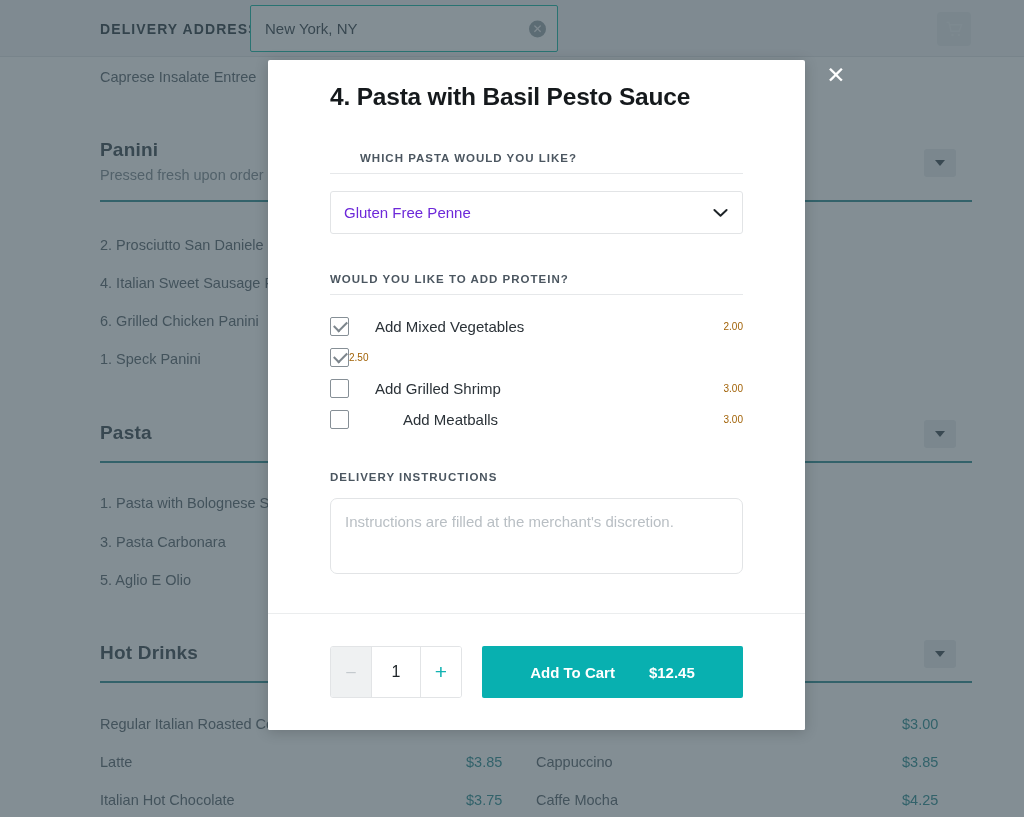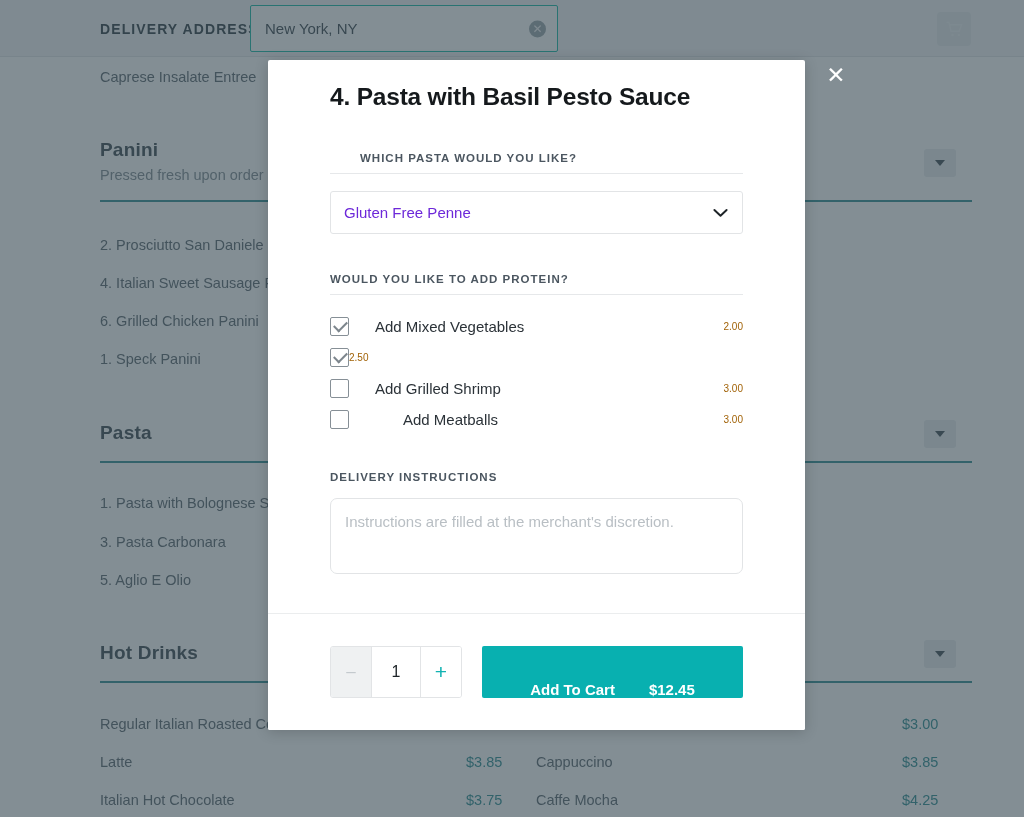--- a/index.html
+++ b/index.html
@@ -158,21 +158,21 @@
     justify-content: center; font-size: 16px; color: #1d2327;
     border-right: 1px solid #e2e4e6;
   }
   .qty-plus {
     flex: 1; background: #fff; display: flex; align-items: center;
     justify-content: center; color: #12b3b3; font-size: 21px; cursor: pointer;
   }
   .cart-cta {
     position: absolute; left: 214px; top: 32px; width: 261px; height: 52px;
     background: #08b0b0; border: none; border-radius: 2px; cursor: pointer;
-    display: flex; align-items: flex-end; justify-content: center; gap: 34px;
+    display: flex; align-items: center; justify-content: center; gap: 34px;
     color: #ffffff; font-size: 15px; font-weight: bold;
     font-family: "Liberation Sans", sans-serif;
   }
 </style>
 </head>
 <body>
 
 <div id="page-root">
 
   <div class="topbar">

